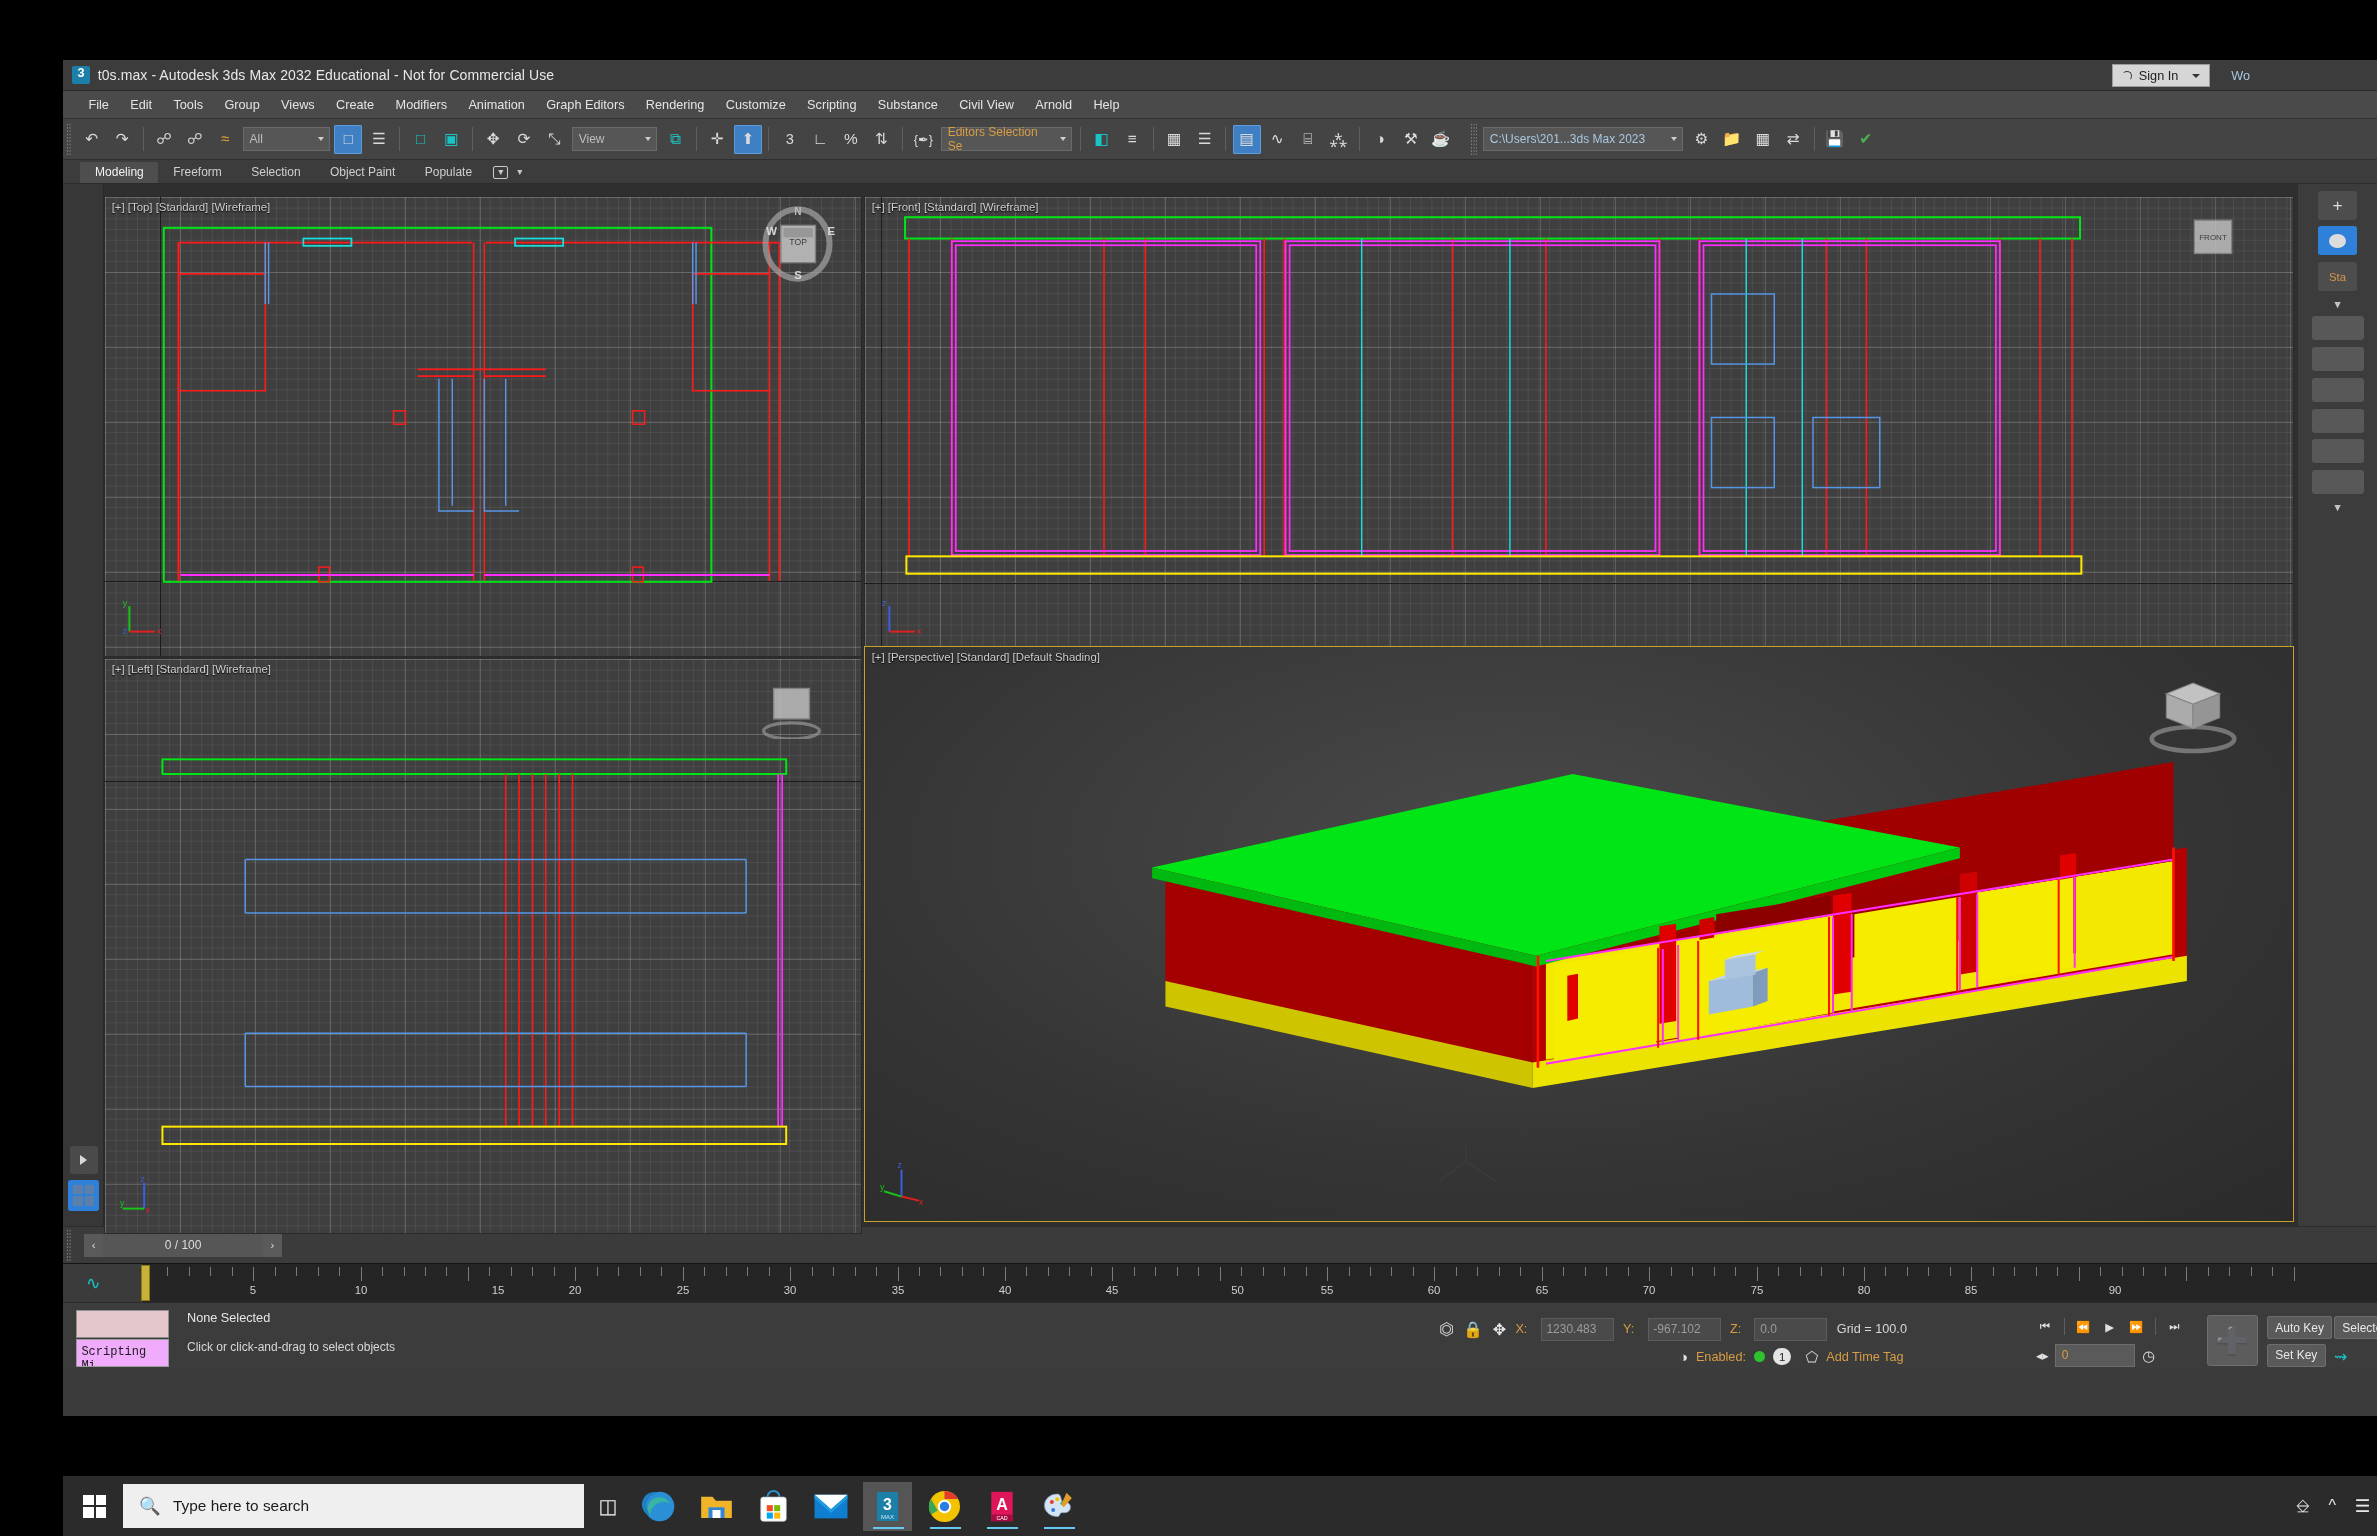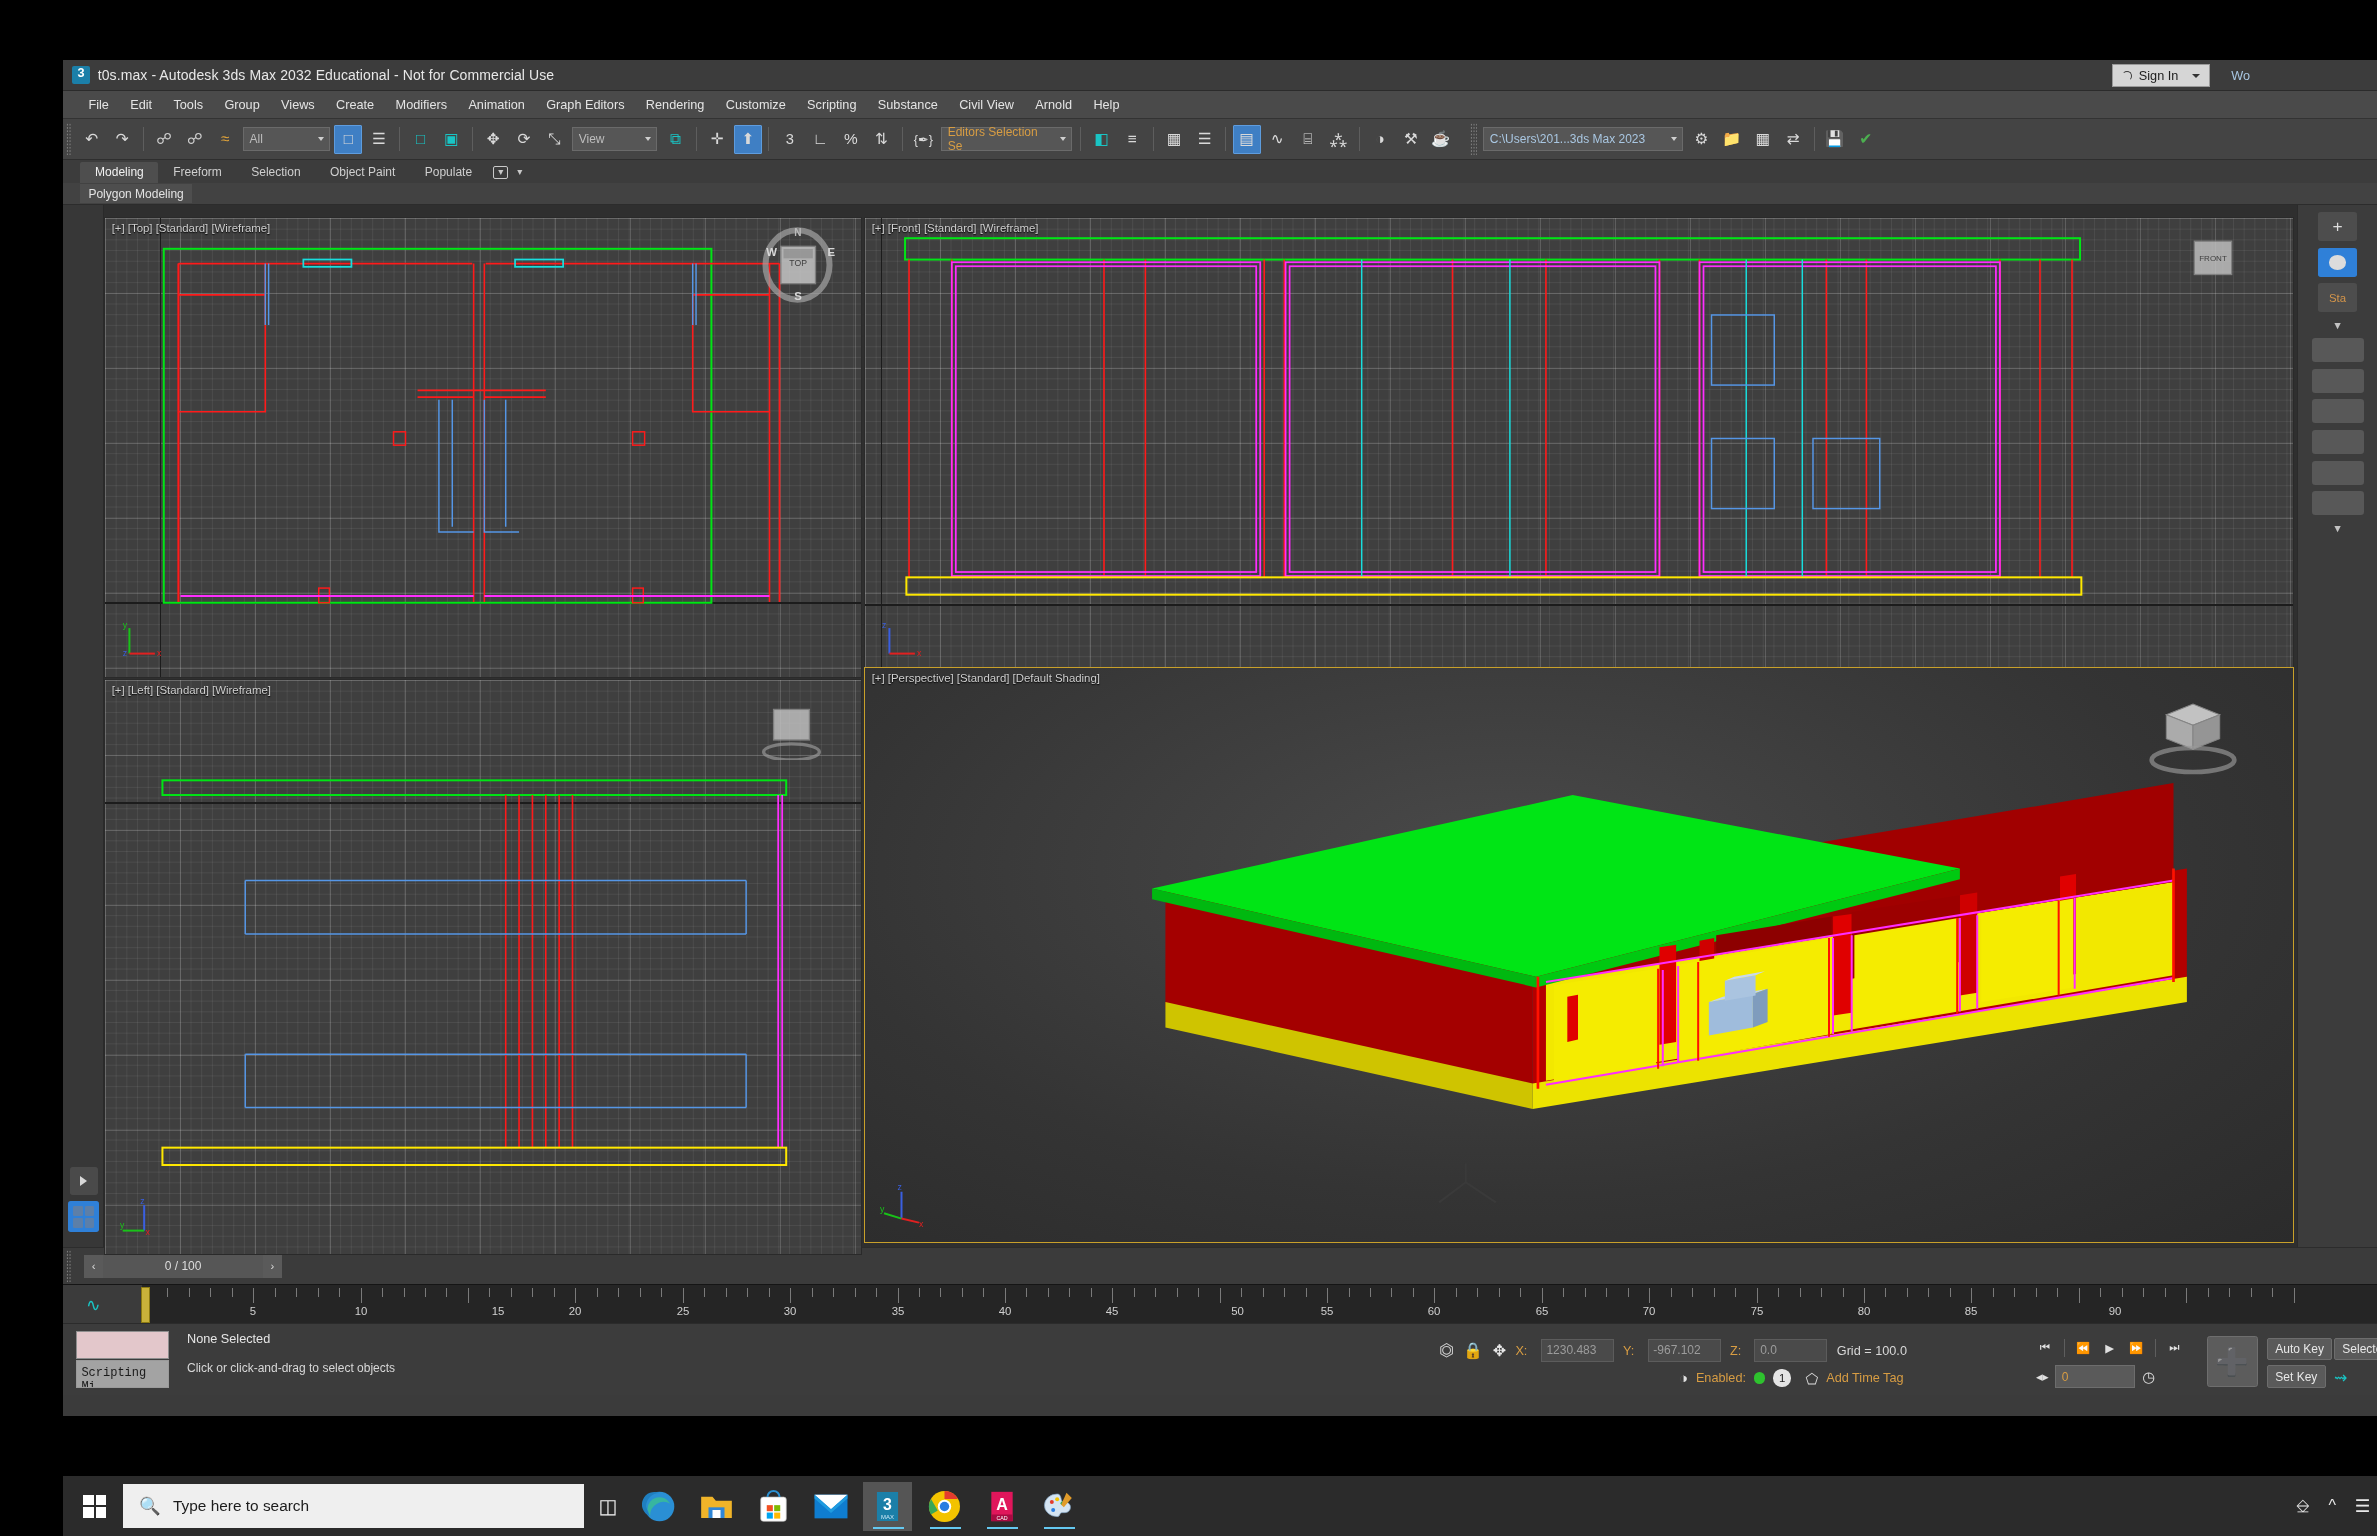--- a/index.html
+++ b/index.html
@@ -101,21 +101,21 @@
   .ruler { position:relative; height:39px; background:#252525; border-top:0.7px solid #151515; }
   .tick { position:absolute; top:2.7px; width:0.7px; background:#7a7a7a; }
   .rnum { position:absolute; top:20px; color:#cfcfcf; font-size:11.4px; transform:translateX(-50%); }
   .playhead { position:absolute; top:1.3px; width:9.3px; height:36px; background:#c9b23a;
               border:0.7px solid #8c7a12; }
 
   
   .statusbar { position:relative; height:72px; background:#3c3c3c; border-top:0.7px solid #2b2b2b; }
   .swatch { position:absolute; left:13.4px; top:6.7px; width:93px; height:28px;
             background:#e3c7cb; border:0.7px solid #8e8e8e; }
-  .mxbox { position:absolute; left:13.4px; top:36px; width:93px; height:28px; background:#a3a3a3;
+  .mxbox { position:absolute; left:13.4px; top:36px; width:93px; height:28px; background:#f0abfc;
            border:0.7px solid #9a9a9a; color:#1a1a1a; font-size:12px;
            font-family:"Liberation Mono", monospace; padding:4.7px 4px; overflow:hidden; }
   .st-sel { position:absolute; left:124px; top:8px; color:#e6e6e6; font-size:12.7px; }
   .st-hint { position:absolute; left:124px; top:37px; color:#d8d8d8; font-size:12px; }
   .coordfield { width:73px; height:23px; background:#4a4a4a; border:0.7px solid #5c5c5c;
                 color:#9c9c9c; font-size:12px; padding:3.3px 4.7px; }
   .coordlbl { color:#d89d43; font-size:12.7px; margin-right:4px; }
   .gridlbl { color:#d8d8d8; font-size:12.7px; }
   .enlbl { color:#d89d43; font-size:12.7px; }
   .greendot { width:11.4px; height:11.4px; border-radius:50%; background:#2ec22e; }
@@ -250,23 +250,20 @@
       <div class="ribtab active">Modeling</div>
           <div class="ribtab">Freeform</div>
           <div class="ribtab">Selection</div>
           <div class="ribtab">Object Paint</div>
           <div class="ribtab">Populate</div>
           <div class="ribtab" style="background:none;padding-left:6.7px">
         <span style="display:inline-block;width:14.7px;height:13.4px;border:1.3px solid #c9c9c9;border-radius:2px;
                      text-align:center;line-height:10.7px;font-size:8.7px;color:#c9c9c9">▼</span>
         <span style="color:#c9c9c9;font-size:8.7px;margin-left:4px">▼</span>
       </div>
-    </div>
-    <div class="ribbody">
-      <div class="ribpanel">Polygon Modeling</div>
     </div>
   </div>
 
   <div class="vpwrap">
 
     <div class="leftrail">
       <div class="rrbtn" style="top:962px">
         <span style="border-left:7.3px solid #d8d8d8;border-top:5.3px solid transparent;border-bottom:5.3px solid transparent"></span>
       </div>
       <div class="rrbtn blue" style="top:996px;width:31px;height:31px;left:5.3px">

